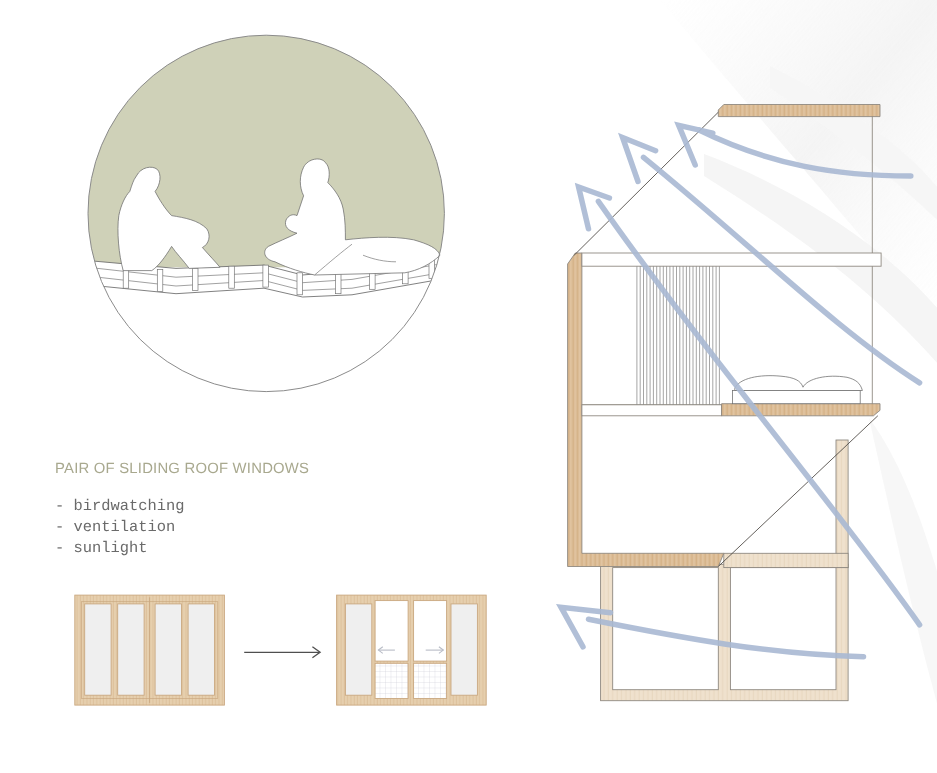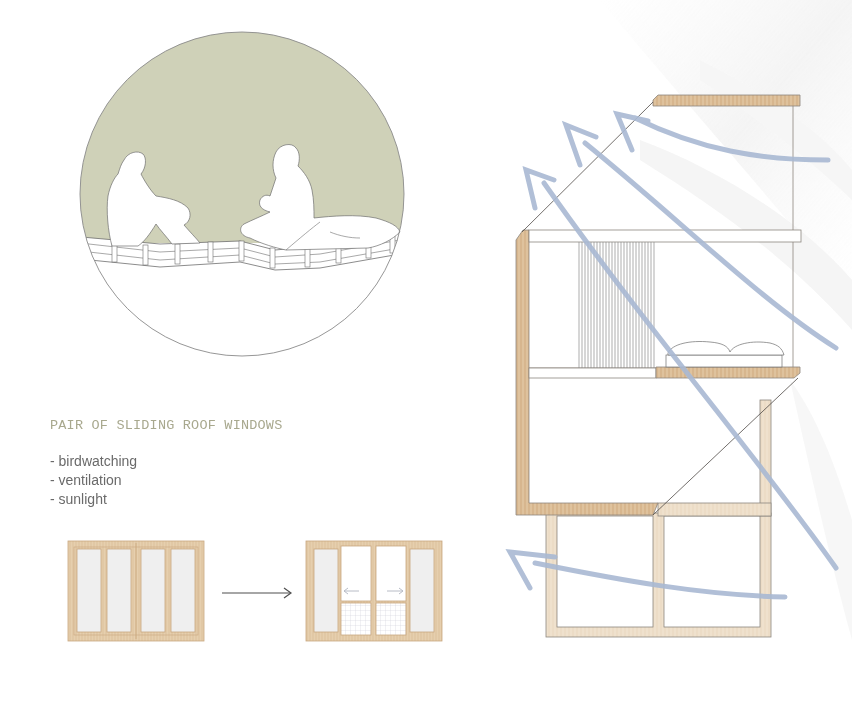--- a/index.html
+++ b/index.html
@@ -1,19 +1,19 @@
 <!DOCTYPE html>
 <html><head>
   <meta charset="utf-8">
   <style>
     html, body { margin: 0; padding: 0; background: #ffffff; }
     body { width: 852px; height: 703px; position: relative; overflow: hidden; font-family: "DejaVu Sans", sans-serif; }
     .canvas { position: absolute; left: 0; top: 0; width: 852px; height: 703px; }
-    .title { position: absolute; left: 50px; top: 418px; font-size: 13.5px; letter-spacing: 0.2px; color: #a8a88e; font-family: Liberation Mono, monospace; }
-    .features { position: absolute; left: 50px; top: 452px; margin: 0; padding: 0; list-style: none; font-size: 14px; line-height: 19px; color: #6a6a6a; font-family: Liberation Sans, sans-serif; }
+    .title { position: absolute; left: 50px; top: 418px; font-size: 13.5px; letter-spacing: 0.2px; color: #a8a88e; font-family: Liberation Sans, sans-serif; }
+    .features { position: absolute; left: 50px; top: 452px; margin: 0; padding: 0; list-style: none; font-size: 14px; line-height: 19px; color: #6a6a6a; font-family: Liberation Mono, monospace; }
     .features li { margin: 0; padding: 0; }
   </style>
 </head>
 <body>
 
 <svg class="canvas" viewBox="0 0 852 703" width="852" height="703" xmlns="http://www.w3.org/2000/svg">
   <defs>
     <pattern id="woodDark" patternUnits="userSpaceOnUse" width="4" height="10">
       <rect width="4" height="10" fill="#dcbd97"></rect>
       <line x1="1" y1="0" x2="1" y2="10" stroke="#cfa97c" stroke-width="0.7"></line>

